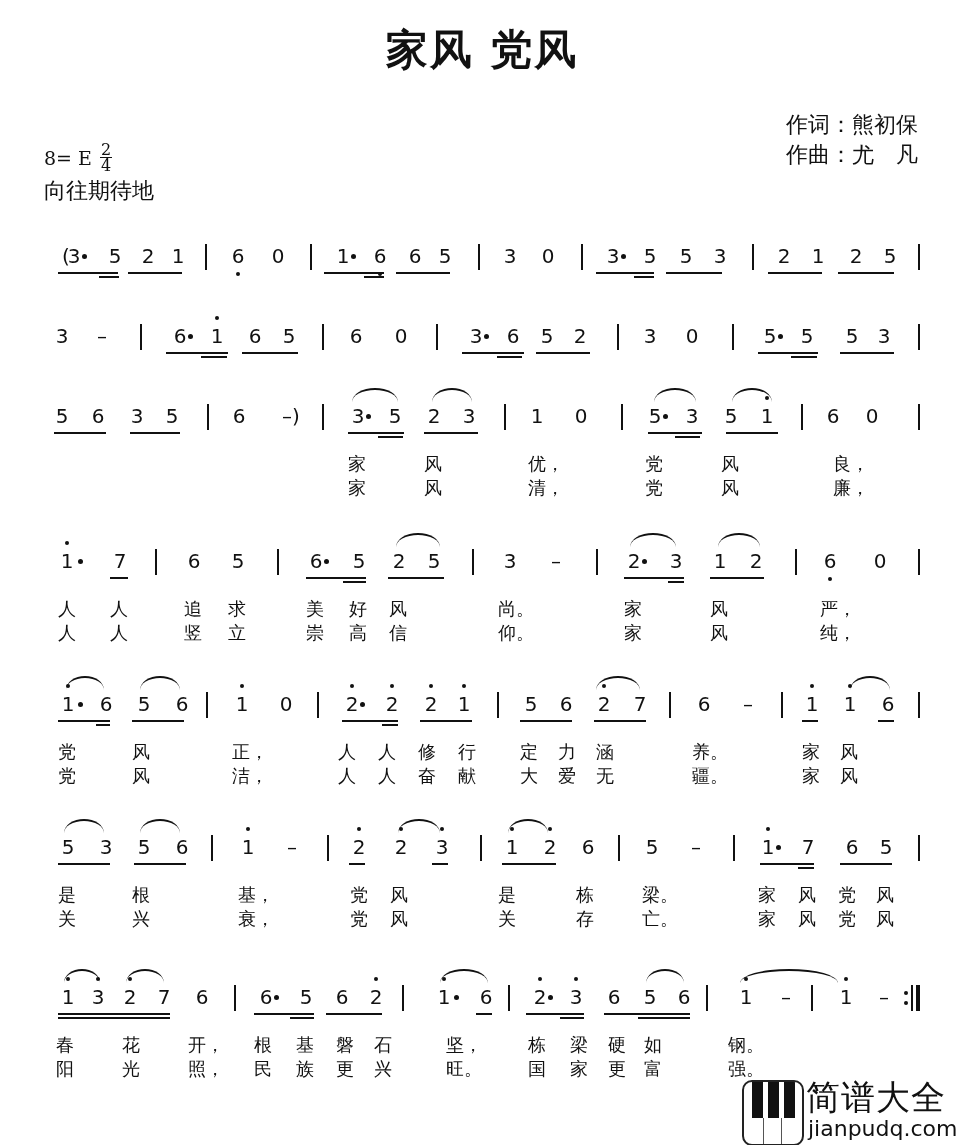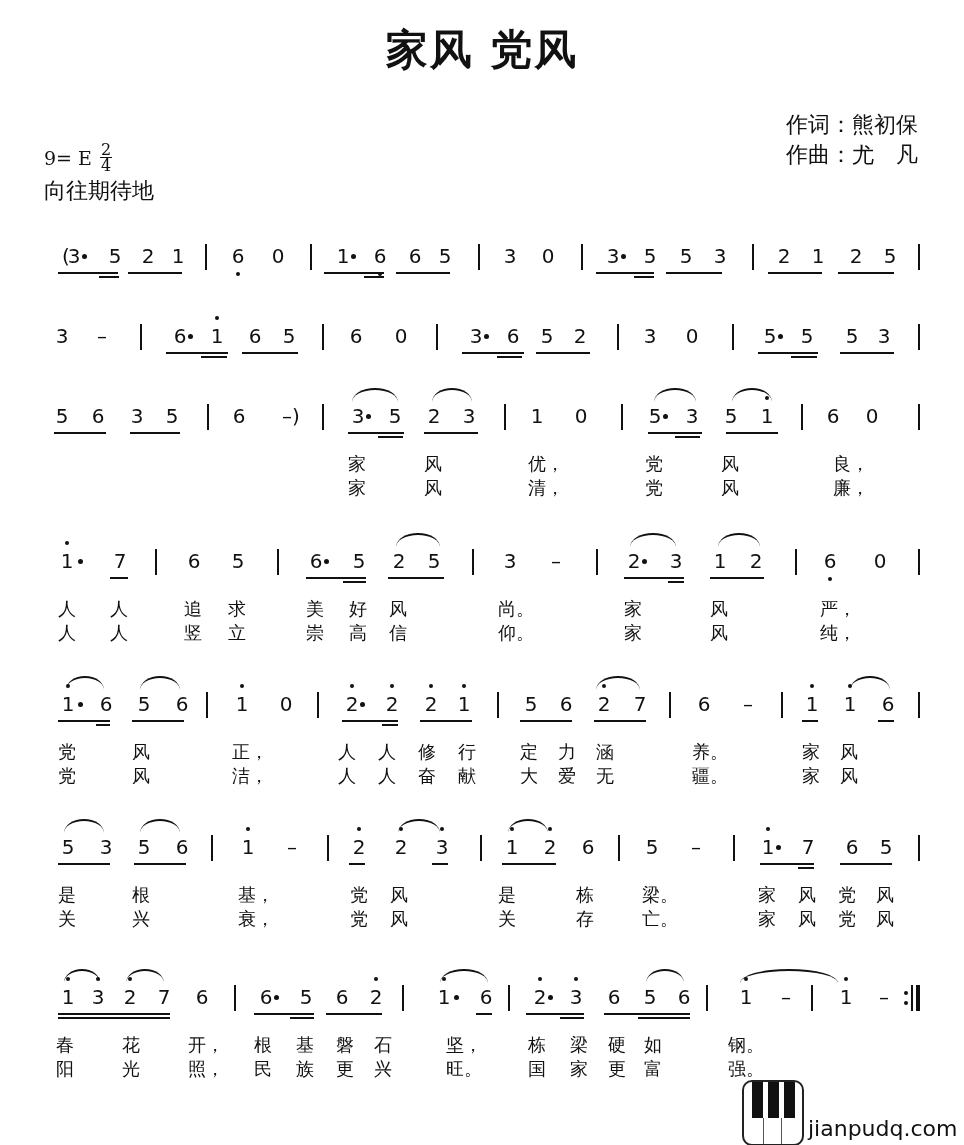--- a/index.html
+++ b/index.html
@@ -36,21 +36,21 @@
 </style>
 </head>
 <body>
 
 <div class="title">家风 党风</div>
 <div class="credits">
   <div>作词：熊初保</div>
   <div>作曲：尤　凡</div>
 </div>
 <div class="key">
-  <span>9= E</span>
+  <span>8= E</span>
   <span class="frac">
     <span>2</span>
     <span>4</span>
   </span>
 </div>
 <div class="tempo">向往期待地</div>
 
 <div id="score">
     <div class="sys" style="top: 242px;">
       <div class="n" style="left: 56px;">(</div>
@@ -456,14 +456,15 @@
   </div>
 
 <div class="logo">
   <div class="piano">
     <div class="pk" style="left:8px"></div>
     <div class="pk" style="left:24px"></div>
     <div class="pk" style="left:40px"></div>
     <div class="pline" style="left:19px"></div>
     <div class="pline" style="left:37px"></div>
   </div>
+  <div class="logo-cn">简谱大全</div>
   <div class="logo-en">jianpudq.com</div>
 </div>
 
 </body></html>

